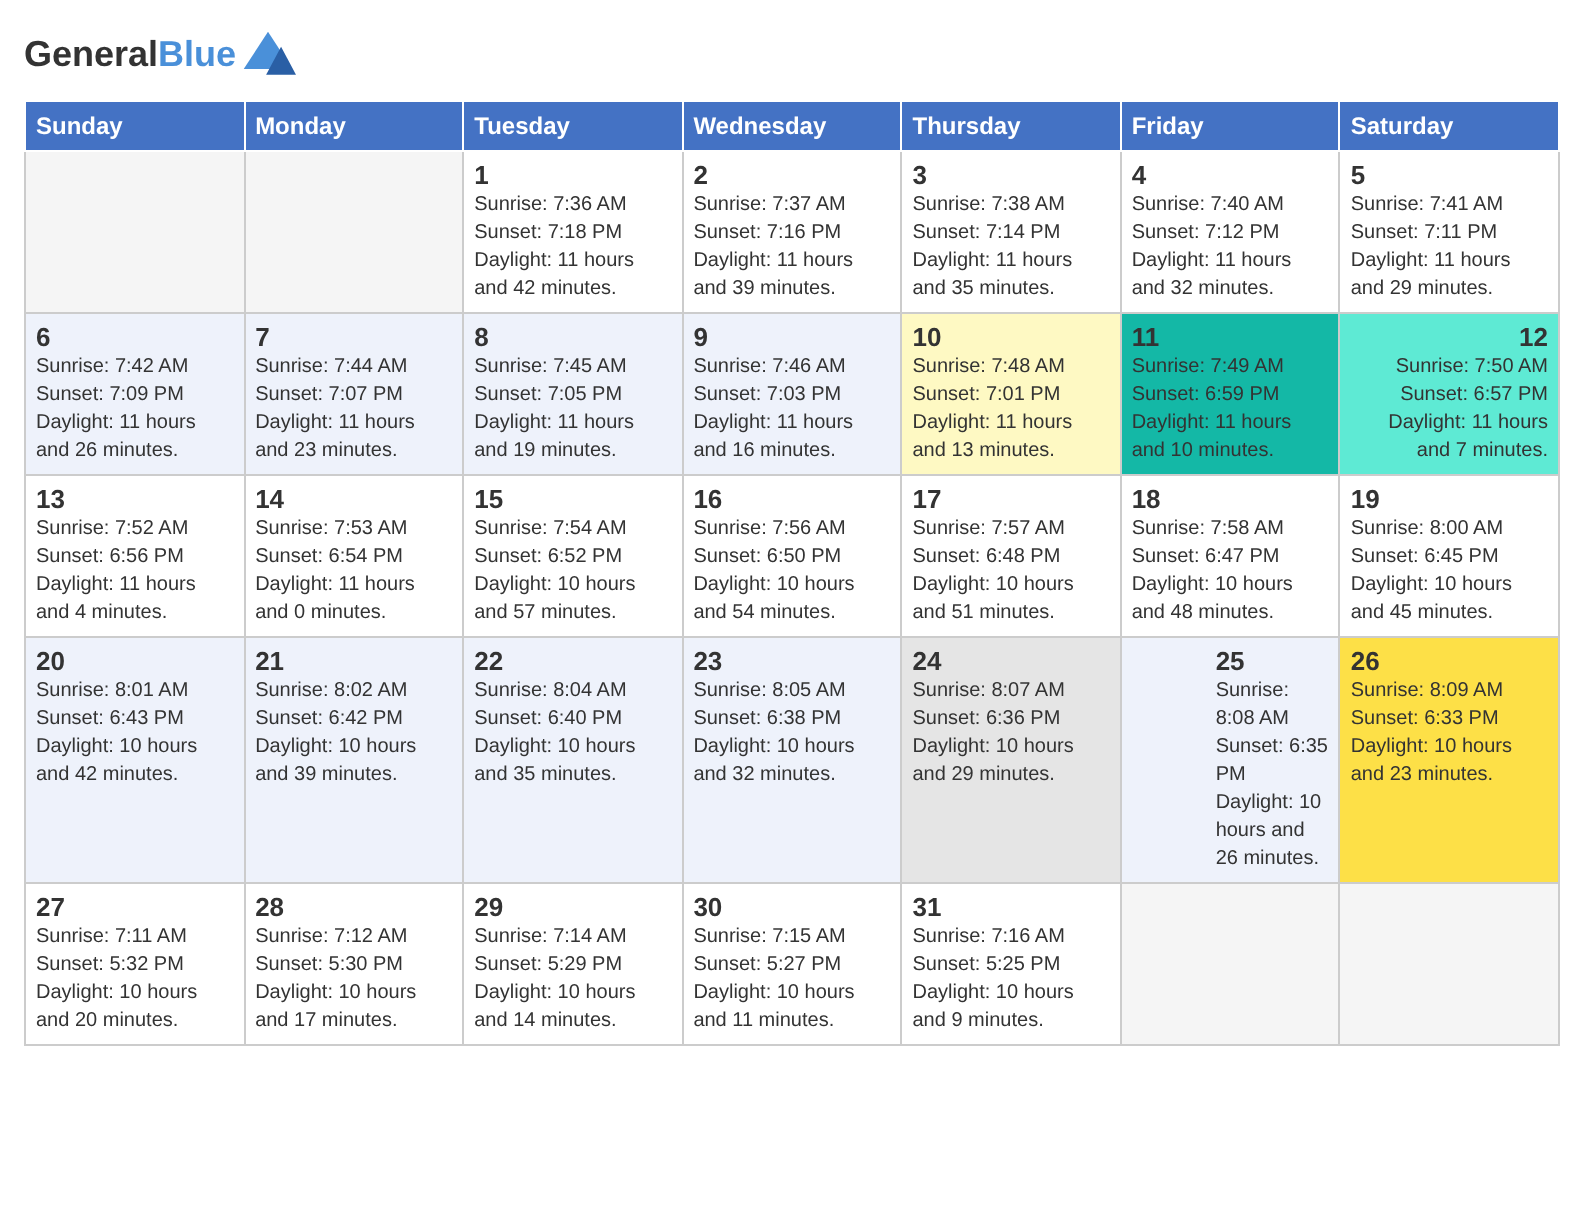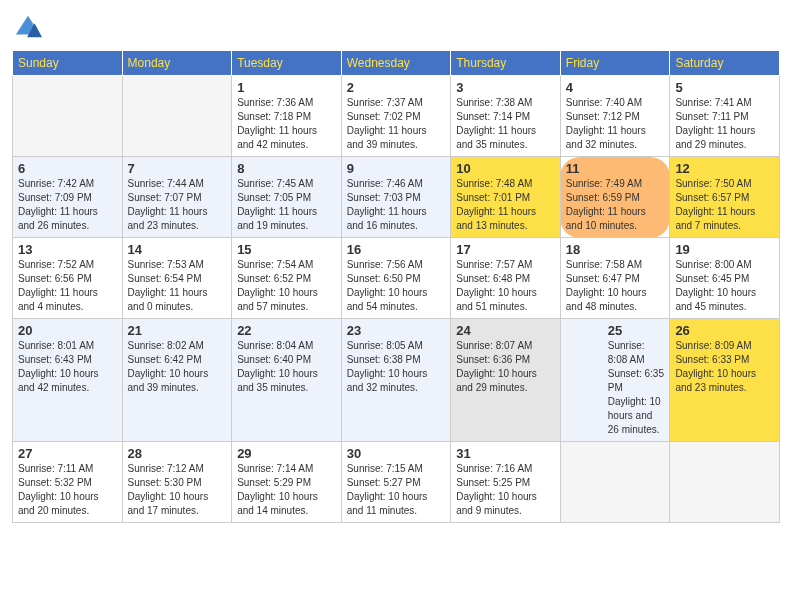--- a/index.html
+++ b/index.html
@@ -52,25 +52,25 @@
       font-size: 14px;
       color: #555;
     }
     table {
       width: 100%;
       border-collapse: collapse;
       table-layout: fixed;
     }
     th {
       background-color: #4472c4;
-      color: #fde047;
+      color: #ffffff;
       text-align: left;
       padding: 5px 5px;
       font-size: 12px;
-      font-weight: normal;
+      font-weight: bold;
       border: 1px solid #fff;
     }
     td {
       border: 1px solid #ccc;
       vertical-align: top;
       padding: 4px 5px;
       font-size: 10px;
       color: #333;
       height: 78px;
       background: #fff;
@@ -95,20 +95,23 @@
     }
   </style>
 </head>
 <body>
 
 <div class="container">
   <div class="header">
     <div class="logo">
       <div>
         <div style="display:flex;align-items:center;">
+          <span class="logo-text">
+            General<span>Blue</span>
+          </span>
           <svg class="logo-icon" viewBox="0 0 30 30">
             <polygon points="15,2 28,22 2,22" fill="#4a90d9"></polygon>
             <polygon points="22,10 30,25 14,25" fill="#2a5fa5"></polygon>
           </svg>
         </div>
       </div>
     </div>
     <div class="title-block">
       <div class="month-title"></div>
       <div class="subtitle"></div>
@@ -137,21 +140,21 @@
           <div class="day-info">
             <span>Sunrise: 7:36 AM</span><br>
             <span>Sunset: 7:18 PM</span><br>
             <span>Daylight: 11 hours and 42 minutes.</span>
           </div>
           </td>
           <td>
             <span class="day-number">2</span>
           <div class="day-info">
             <span>Sunrise: 7:37 AM</span><br>
-            <span>Sunset: 7:02 PM</span><br>
+            <span>Sunset: 7:16 PM</span><br>
             <span>Daylight: 11 hours and 39 minutes.</span>
           </div>
           </td>
           <td>
             <span class="day-number">3</span>
           <div class="day-info">
             <span>Sunrise: 7:38 AM</span><br>
             <span>Sunset: 7:14 PM</span><br>
             <span>Daylight: 11 hours and 35 minutes.</span>
           </div>
@@ -199,37 +202,37 @@
           </div>
           </td>
           <td style="background: rgb(238, 242, 251);">
             <span class="day-number">9</span>
           <div class="day-info">
             <span>Sunrise: 7:46 AM</span><br>
             <span>Sunset: 7:03 PM</span><br>
             <span>Daylight: 11 hours and 16 minutes.</span>
           </div>
           </td>
-          <td style="background: #fde047;">
+          <td style="background: #fef9c3;">
             <span class="day-number">10</span>
           <div class="day-info">
             <span>Sunrise: 7:48 AM</span><br>
             <span>Sunset: 7:01 PM</span><br>
             <span>Daylight: 11 hours and 13 minutes.</span>
           </div>
           </td>
-          <td style="background: #fdba74; border-radius: 20px;">
+          <td style="background: #14b8a6;">
             <span class="day-number">11</span>
           <div class="day-info">
             <span>Sunrise: 7:49 AM</span><br>
             <span>Sunset: 6:59 PM</span><br>
             <span>Daylight: 11 hours and 10 minutes.</span>
           </div>
           </td>
-          <td style="background: #fde047;">
+          <td style="background: #5eead4; text-align: right;">
             <span class="day-number">12</span>
           <div class="day-info">
             <span>Sunrise: 7:50 AM</span><br>
             <span>Sunset: 6:57 PM</span><br>
             <span>Daylight: 11 hours and 7 minutes.</span>
           </div>
           </td>
         </tr>
         <tr>
           <td>

